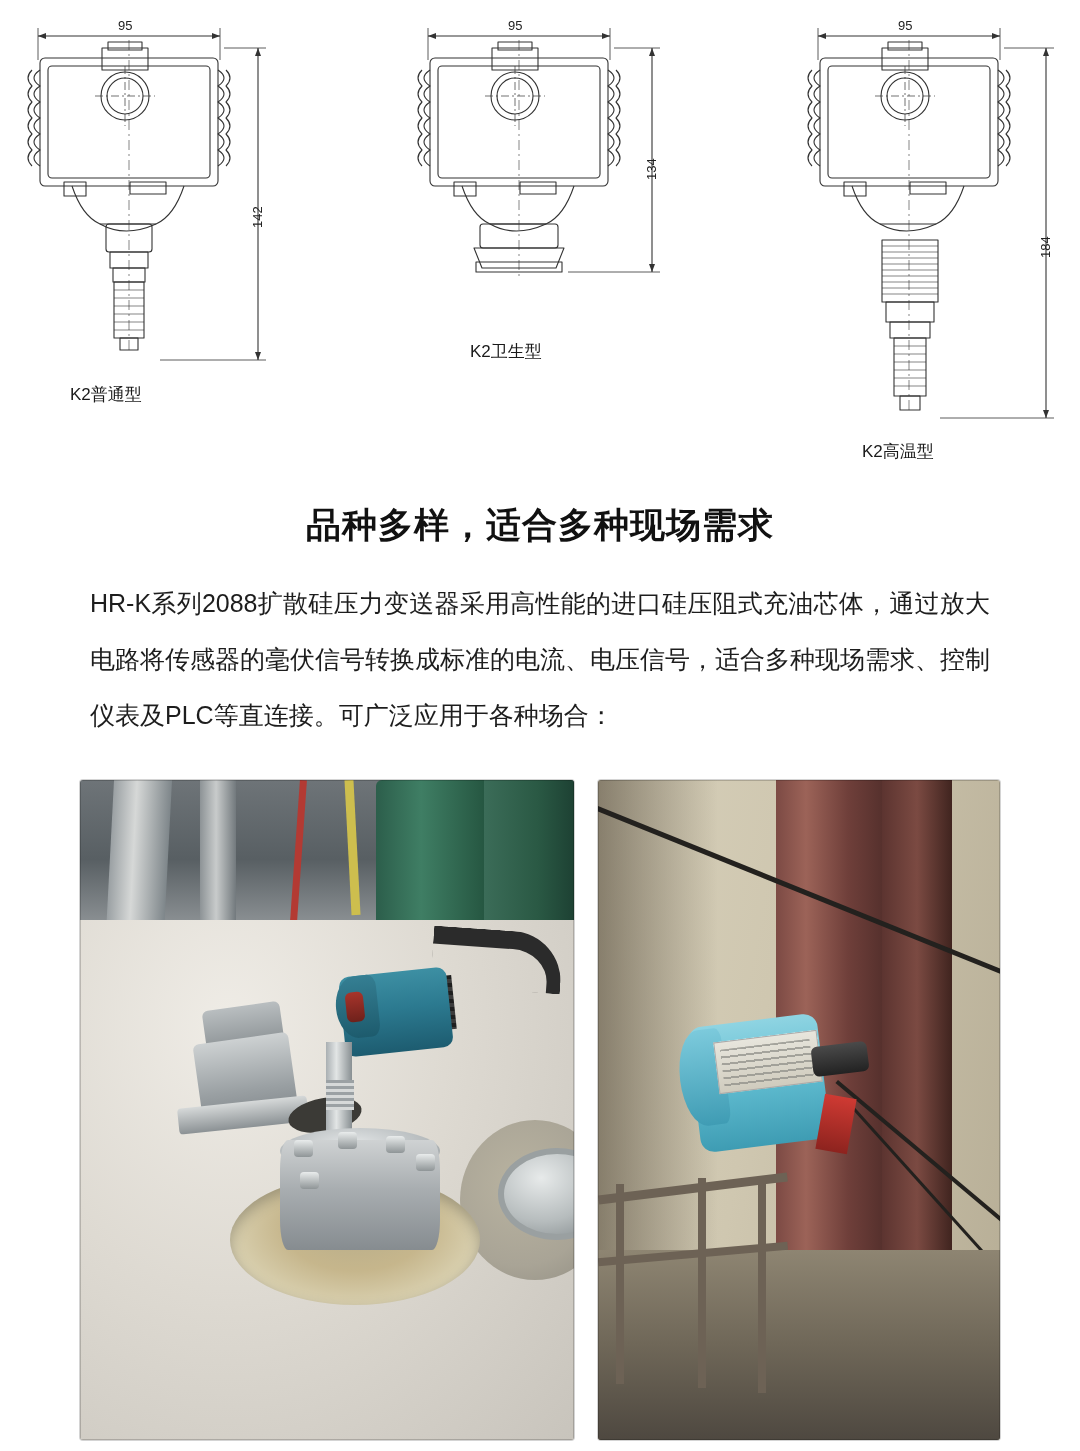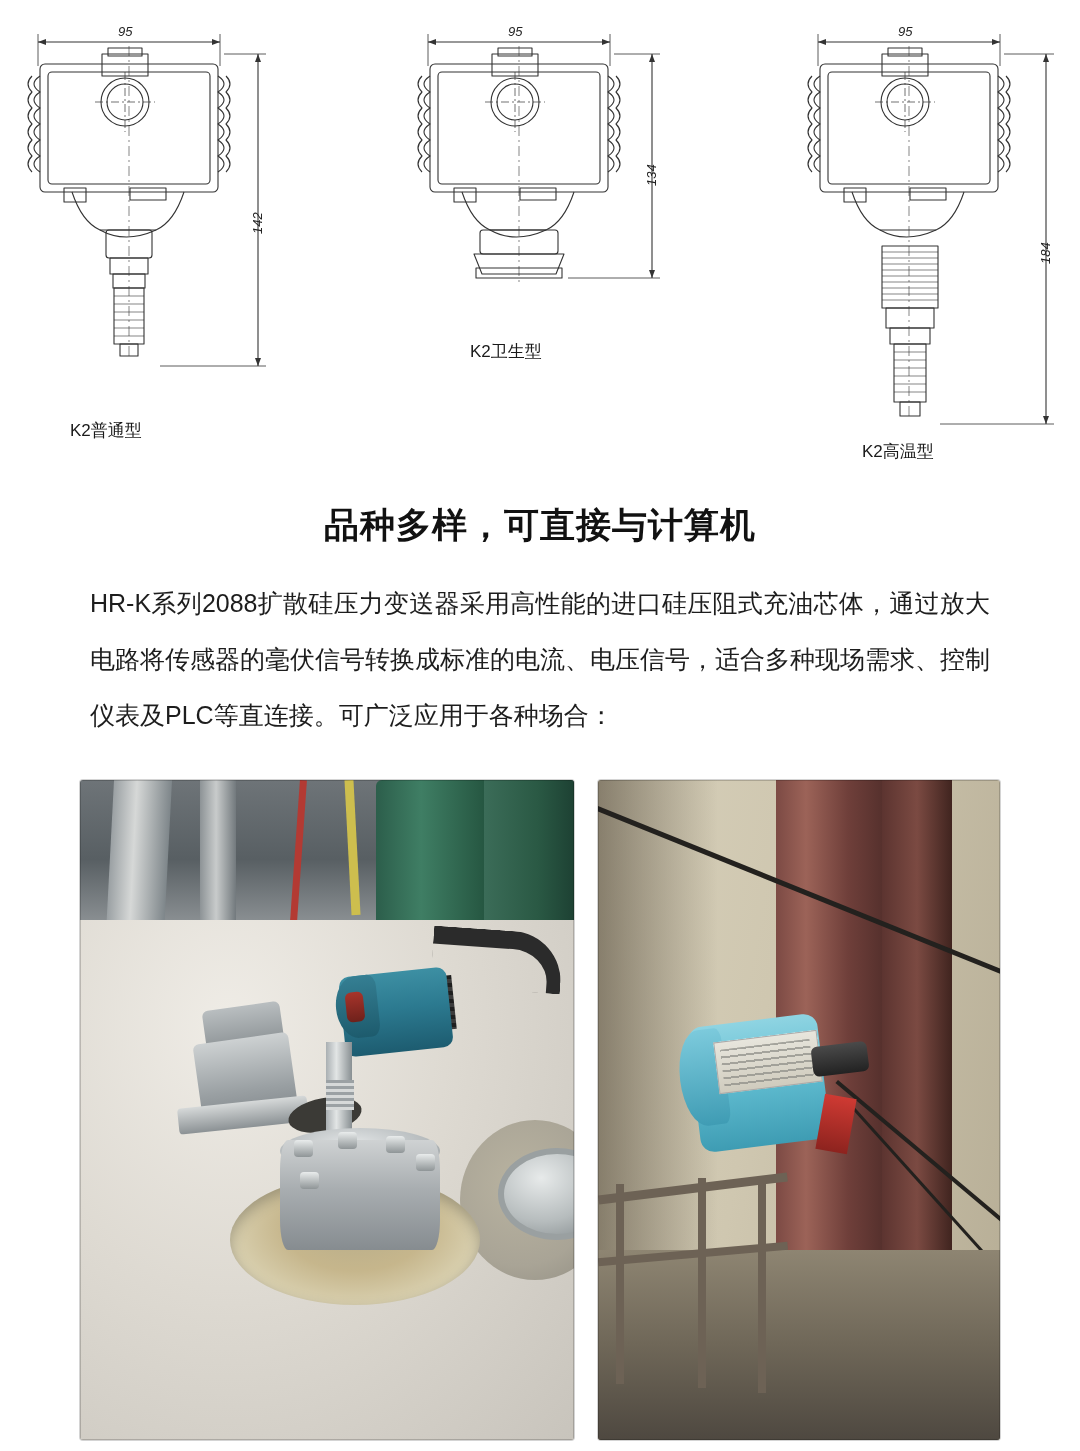--- a/index.html
+++ b/index.html
@@ -16,35 +16,34 @@
 
   
   .drawings {
     position: relative;
     width: 1080px;
     height: 480px;
   }
 
   .fig {
     position: absolute;
-    top: 6px;
-    font-style: italic;
+    top: 0;
   }
   .fig-1 { left: 10px;  width: 290px; }
   .fig-2 { left: 400px; width: 290px; }
   .fig-3 { left: 790px; width: 290px; }
 
   .caption {
     position: absolute;
     font-size: 17px;
     color: #1a1a1a;
     white-space: nowrap;
     font-family: "Liberation Sans", sans-serif;
   }
-  .cap-1 { left: 70px;  top: 383px; margin-top: 36px; }
+  .cap-1 { left: 70px;  top: 383px; }
   .cap-2 { left: 470px; top: 340px; }
   .cap-3 { left: 862px; top: 440px; }
 
   .dimtxt {
     position: absolute;
     font-size: 13px;
     color: #222;
     font-family: "Liberation Sans", sans-serif;
   }
   .dimtxt.vert {
@@ -439,21 +438,21 @@
         <line x1="119" y1="40" x2="119" y2="414" stroke-dasharray="10 4 2 4" stroke-width="0.6"></line>
       </g>
     </svg>
     <span class="dimtxt" style="left:108px; top:18px;">95</span>
     <span class="dimtxt vert" style="left:248px; top:258px;">184</span>
   </div>
   <span class="caption cap-3">K2高温型</span>
 
 </div>
 
-<div class="headline">品种多样，可直接与计算机</div>
+<div class="headline">品种多样，适合多种现场需求</div>
 
 <div class="para">HR-K系列2088扩散硅压力变送器采用高性能的进口硅压阻式充油芯体，通过放大电路将传感器的毫伏信号转换成标准的电流、电压信号，适合多种现场需求、控制仪表及PLC等直连接。可广泛应用于各种场合：</div>
 
 <div class="photos">
 
   <div class="photo photo-left">
     <div class="pl-bg"></div>
     <div class="pl-green"></div>
     <div class="pl-green2"></div>
     <div class="pl-pipe-a"></div>

